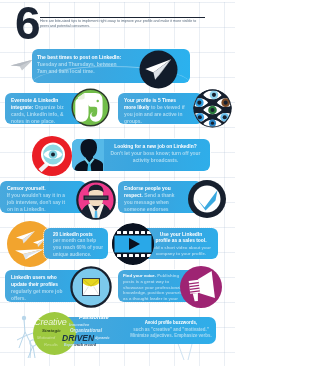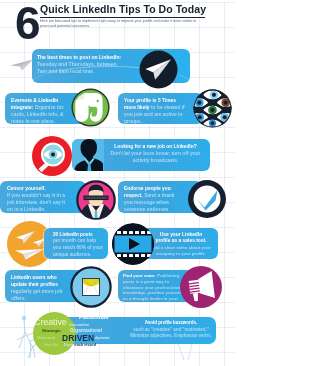--- a/index.html
+++ b/index.html
@@ -107,21 +107,21 @@
       background:linear-gradient(100deg,#49a9dd 0%,#37a5e0 55%,#2eaeea 100%);}
   .d10{left:117px;top:269px;width:83px;height:34px;}
   .t10{left:5px;top:3px;width:63px;font-size:4.3px;line-height:1.35;}
   .c10{left:180px;top:266px;width:42px;height:42px;}
 
   
   .b11{position:absolute;left:62px;top:317px;width:154px;height:27px;border-radius:7px;
       background:linear-gradient(100deg,#4aa8dc 0%,#3aa6e0 45%,#2eaeea 100%);}
   .wcgreen{position:absolute;left:33px;top:312px;width:43px;height:43px;border-radius:50%;
       background:#9dc93f;}
-  .wc{position:absolute;pointer-events:none;white-space:nowrap;font-weight:bold;}
+  .wc{position:absolute;pointer-events:none;white-space:nowrap;font-weight:bold;font-style:italic;}
   .t11{position:absolute;left:128px;top:320px;width:86px;font-size:4.45px;line-height:1.5;text-align:center;}
   .t11 .s1{display:block;}
   .bgfig{position:absolute;left:0;top:300px;width:235px;height:66px;}
   .w-creative{left:34px;top:317px;font-size:9px;font-weight:normal;color:rgba(255,255,255,.82);letter-spacing:-0.1px;}
   .w-strategic{left:42px;top:328px;font-size:4.4px;color:#33491d;}
   .w-motivated{left:37px;top:335px;font-size:4.2px;font-weight:normal;color:rgba(255,255,255,.5);}
   .w-results{left:44px;top:342px;font-size:4.2px;font-weight:normal;color:rgba(255,255,255,.45);}
   .w-passionate{left:79px;top:314px;font-size:5.6px;color:#ffffff;}
   .w-innovative{left:69px;top:322px;font-size:4.1px;color:#bfe2f5;}
   .w-organizational{left:70px;top:328px;font-size:4.6px;color:#d6ecf8;}
@@ -130,21 +130,20 @@
   .w-track{left:74px;top:343px;font-size:3.8px;color:#18344e;}
   .w-expert{left:64px;top:343px;font-size:3.4px;color:#bfe2f5;}
 
 </style>
 </head>
 <body>
 
 <div class="page">
   <div class="grid"></div>
   <div class="num6">6</div>
-  <div class="title">Quick LinkedIn Tips To Do Today</div>
   <div class="rule"></div>
   <div class="sub">Here are bite-sized tips to implement right away to improve your profile and make it more visible to peers and potential consumers.</div>
 
   <div class="plane-gray">
     <svg viewBox="0 0 40 22" width="24" height="14">
       <path d="M1 12 L39 2 L20 20 L16 13 Z" fill="#c8ccd1"></path>
       <path d="M1 12 L39 2 L16 13 Z" fill="#b6bbc2"></path>
     </svg>
   </div>
   <div class="bub b1">

